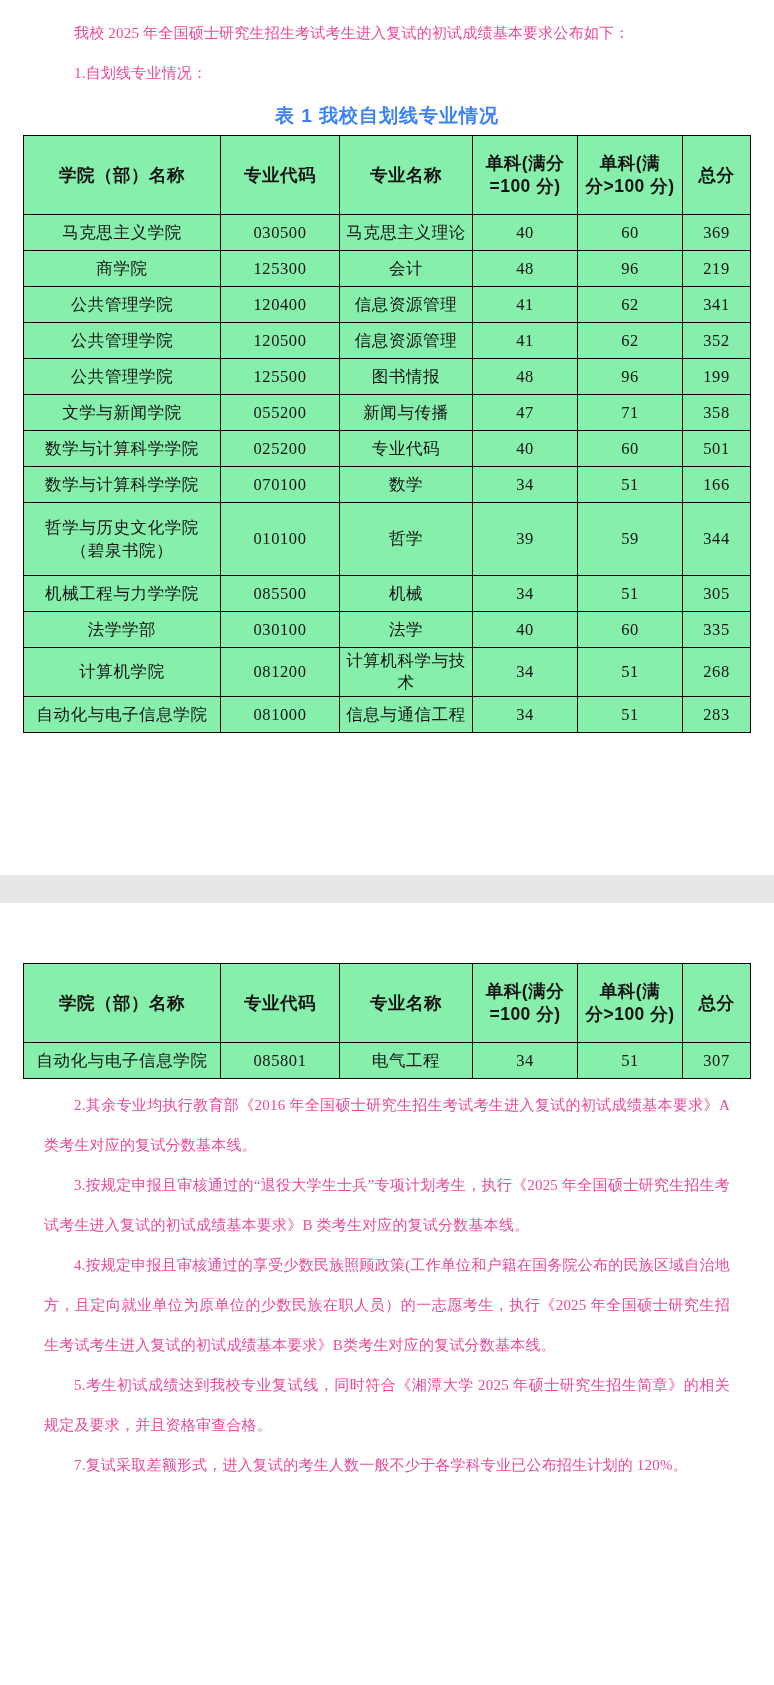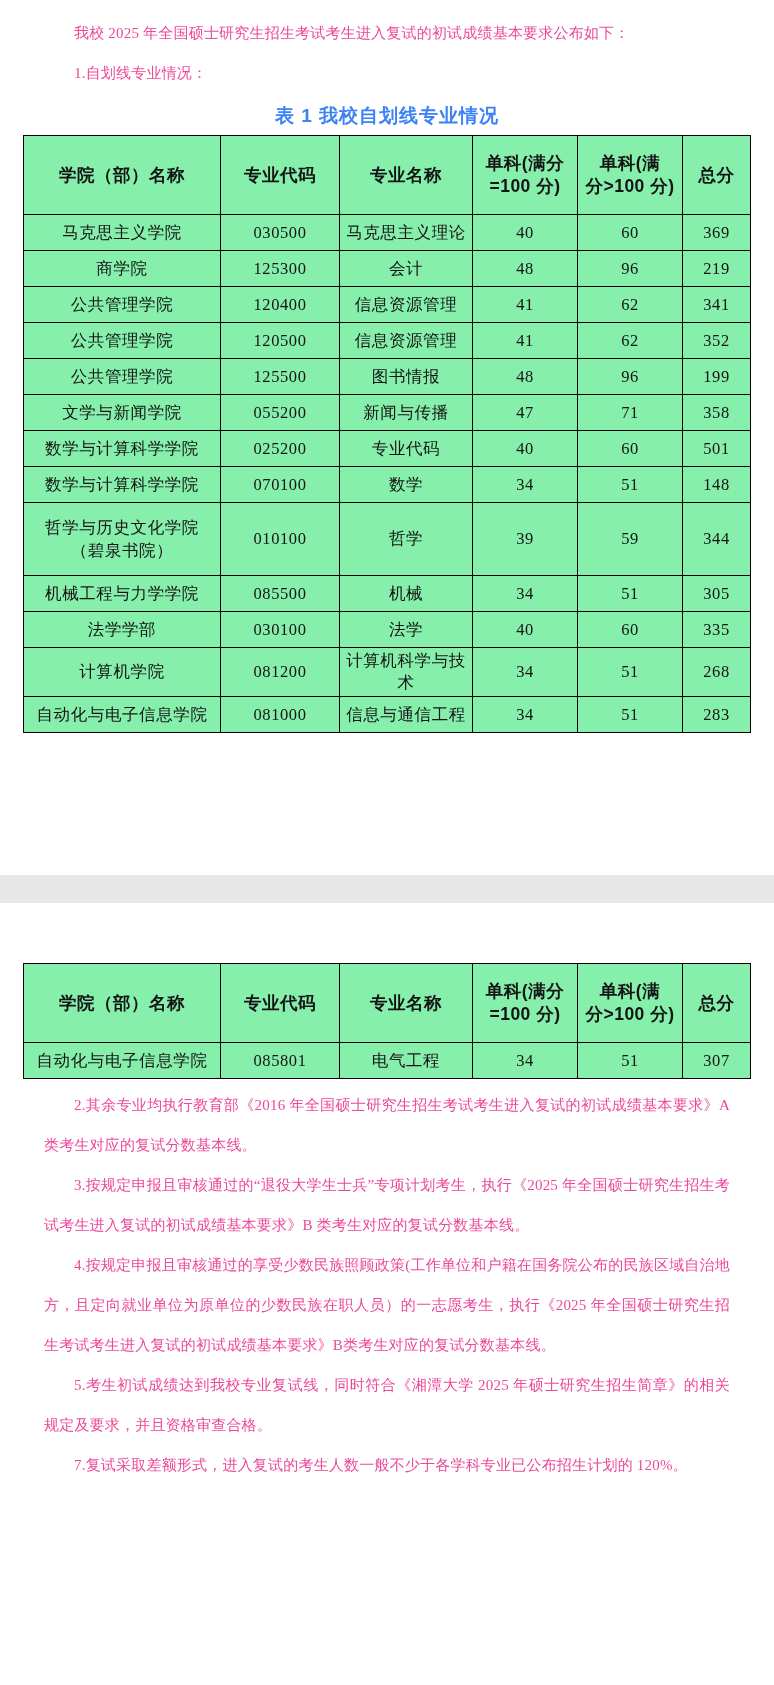--- a/index.html
+++ b/index.html
@@ -199,21 +199,21 @@
           <td class="col-s1">40</td>
           <td class="col-s2">60</td>
           <td class="col-total">501</td>
         </tr>
         <tr>
           <td class="col-college">数学与计算科学学院</td>
           <td class="col-code">070100</td>
           <td class="col-major">数学</td>
           <td class="col-s1">34</td>
           <td class="col-s2">51</td>
-          <td class="col-total">148</td>
+          <td class="col-total">166</td>
         </tr>
         <tr class="tall">
           <td class="col-college">
             <span class="cell-two-line">哲学与历史文化学院</span>
             <span class="cell-two-line">（碧泉书院）</span>
           </td>
           <td class="col-code">010100</td>
           <td class="col-major">哲学</td>
           <td class="col-s1">39</td>
           <td class="col-s2">59</td>

